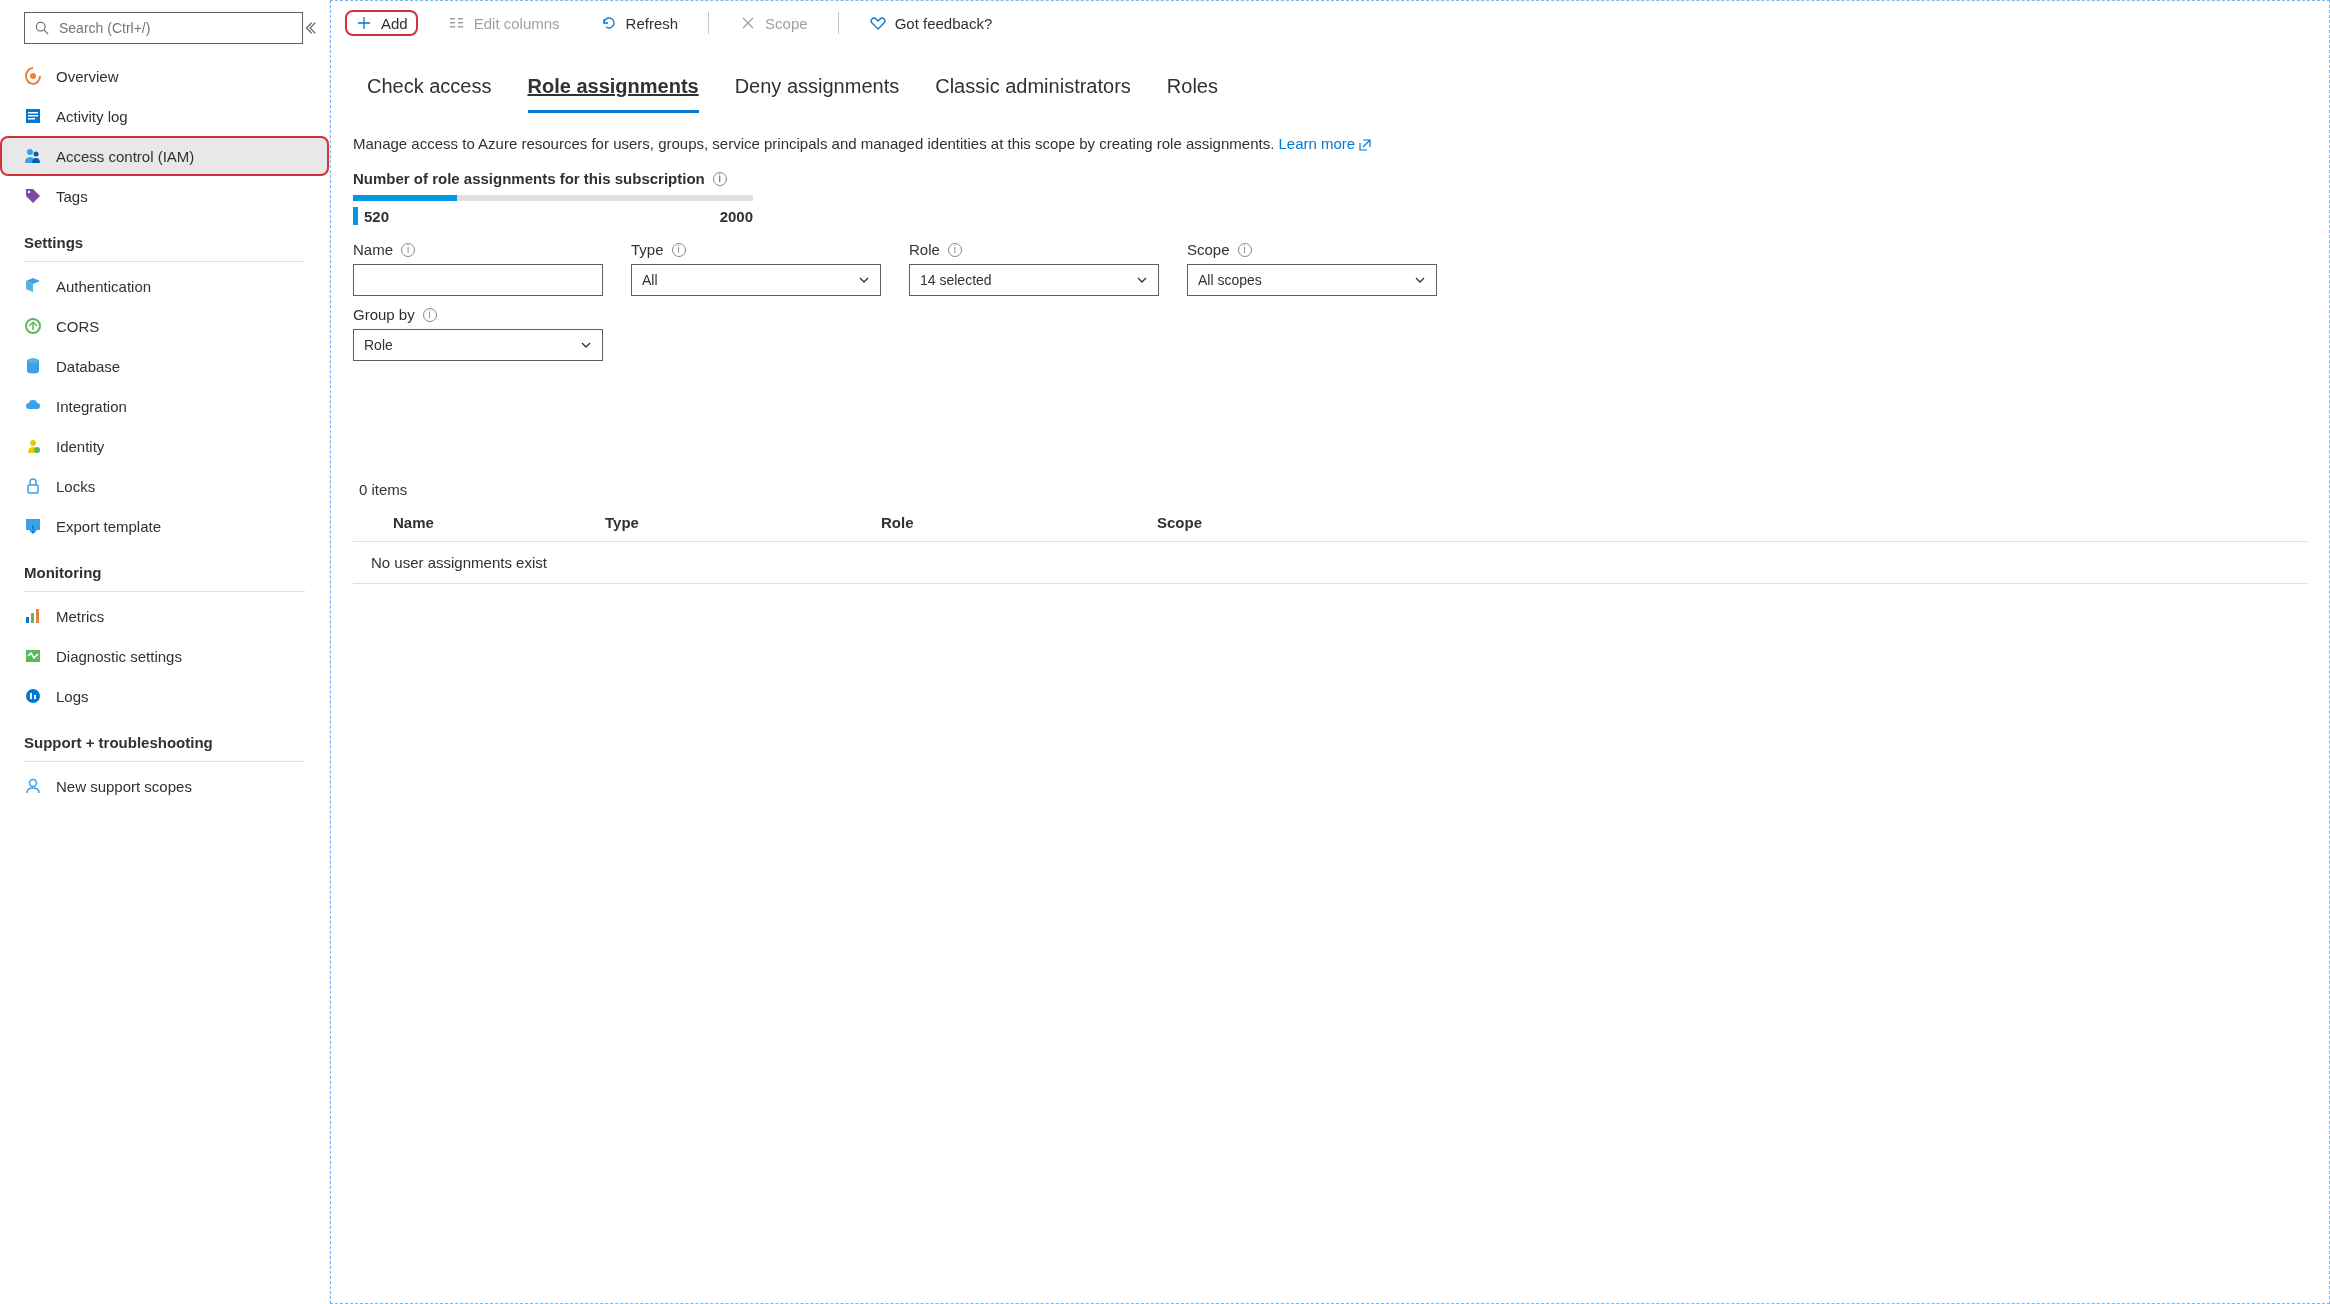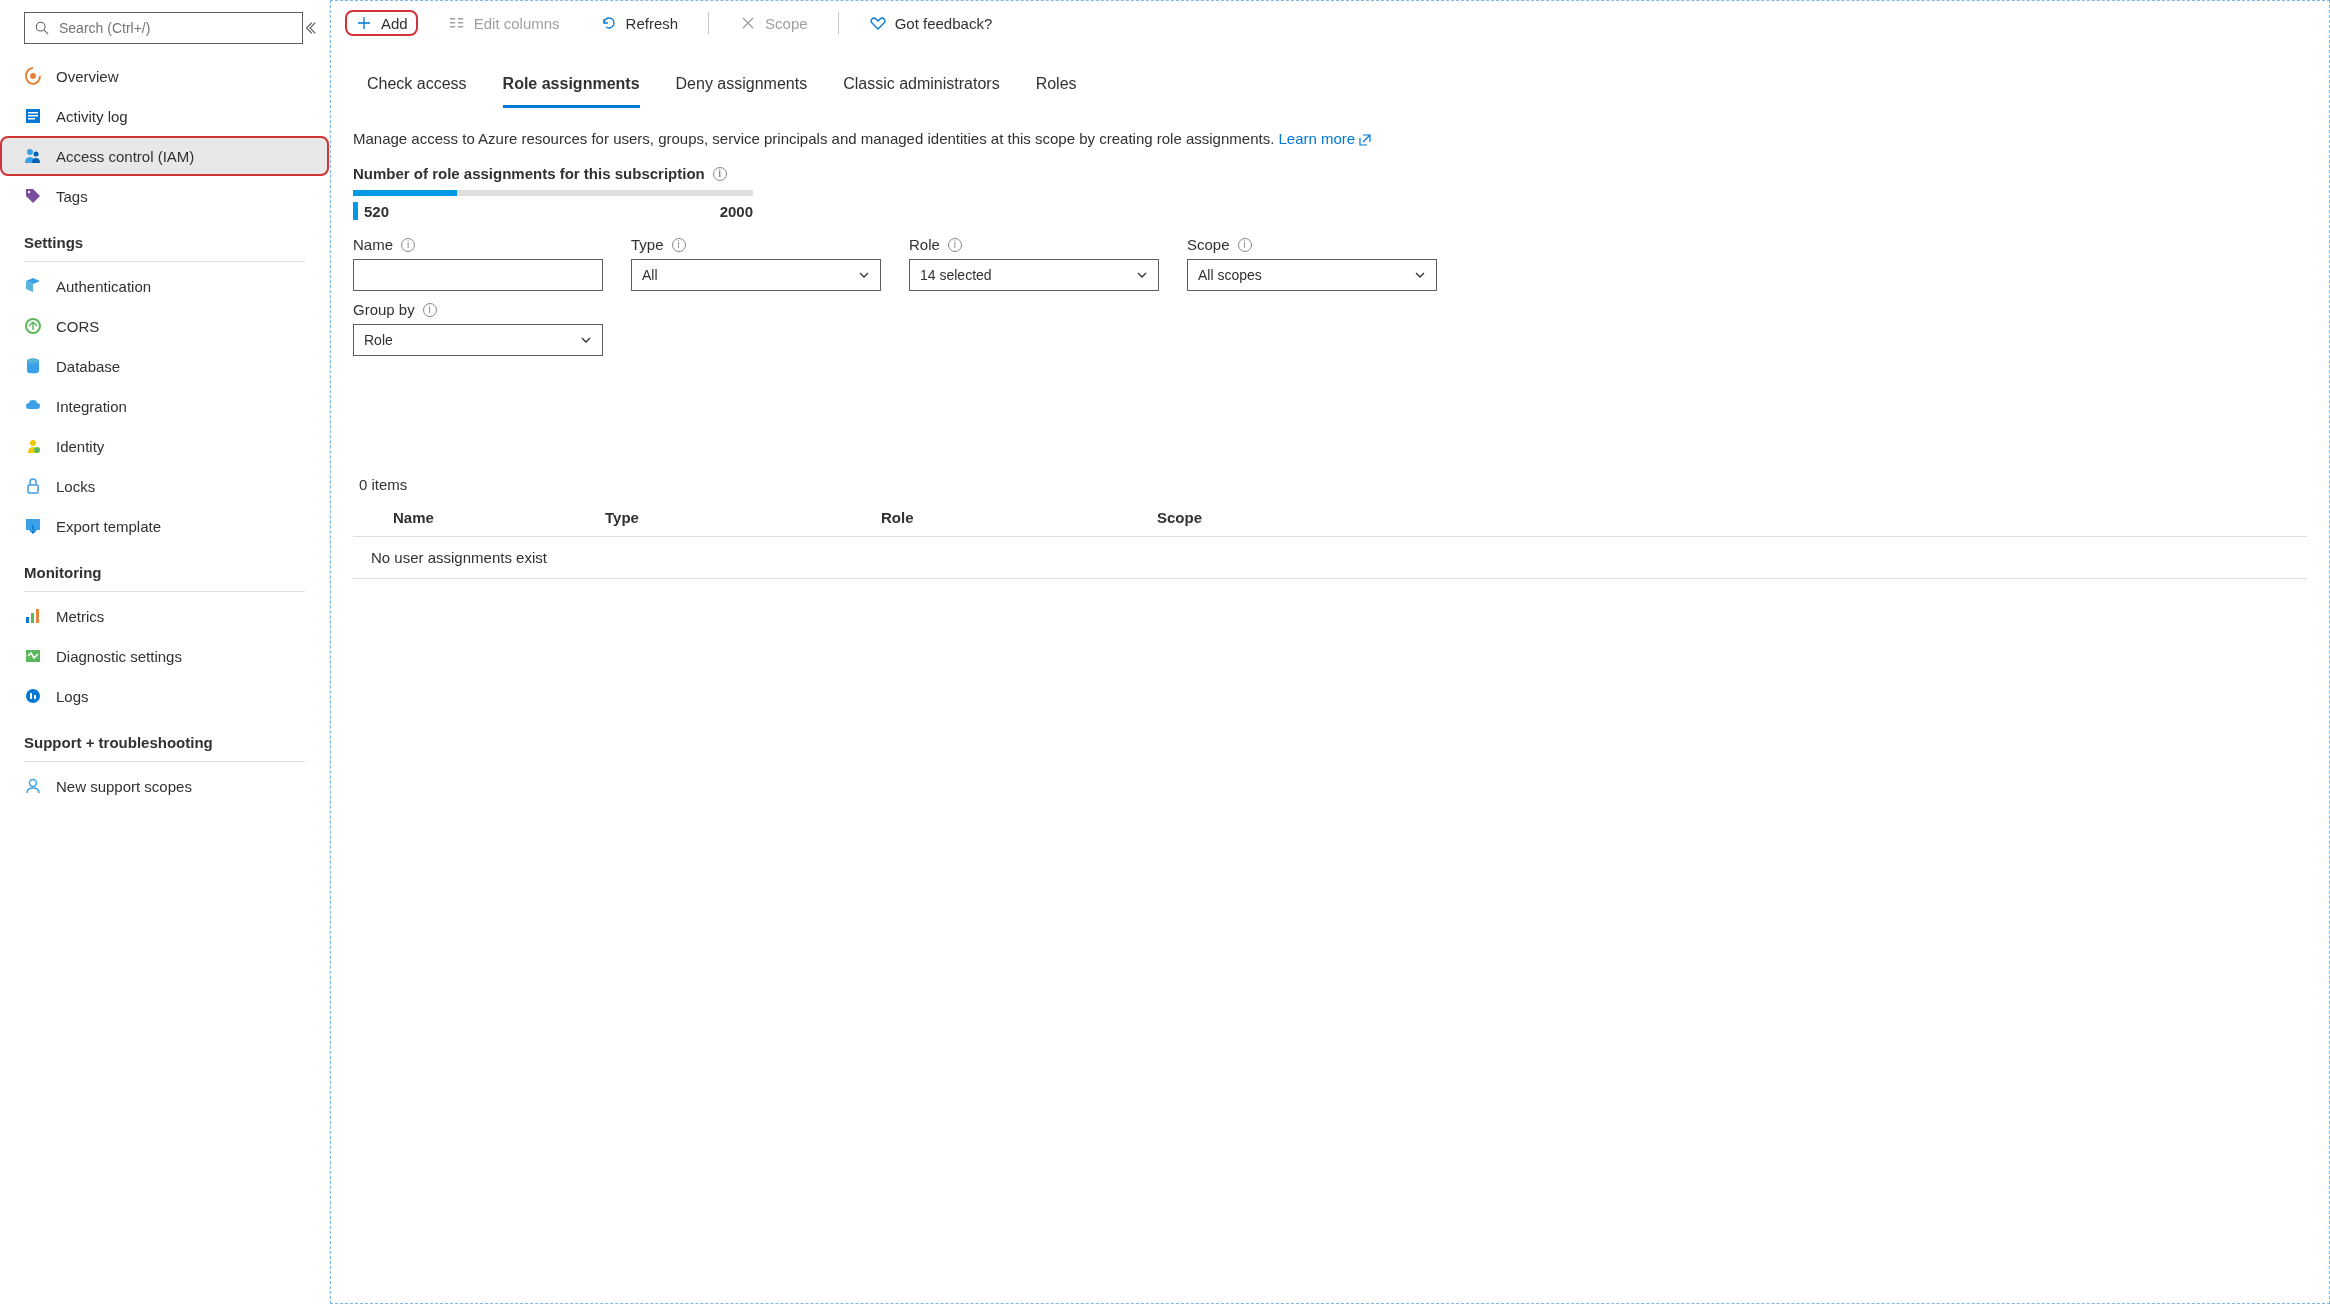--- a/index.html
+++ b/index.html
@@ -109,28 +109,29 @@
 .content { padding: 24px 22px; }
 .tabs {
   display: flex;
   gap: 36px;
   border-bottom: 0;
   margin-bottom: 22px;
   padding-left: 14px;
 }
 .tab {
   padding: 6px 0 12px 0;
-  font-size: 16px;
+  font-size: 20px;
   cursor: pointer;
   color: #323130;
   border-bottom: 3px solid transparent;
 }
 .tab.active {
   font-weight: 600;
   border-bottom-color: #0078d4;
+  text-decoration: underline;
 }
 .desc {
   font-size: 15px;
   margin-bottom: 18px;
 }
 .desc a { color: #0078d4; text-decoration: none; }
 .counter-row { margin-bottom: 16px; }
 .counter-label {
   font-weight: 600;
   font-size: 15px;

